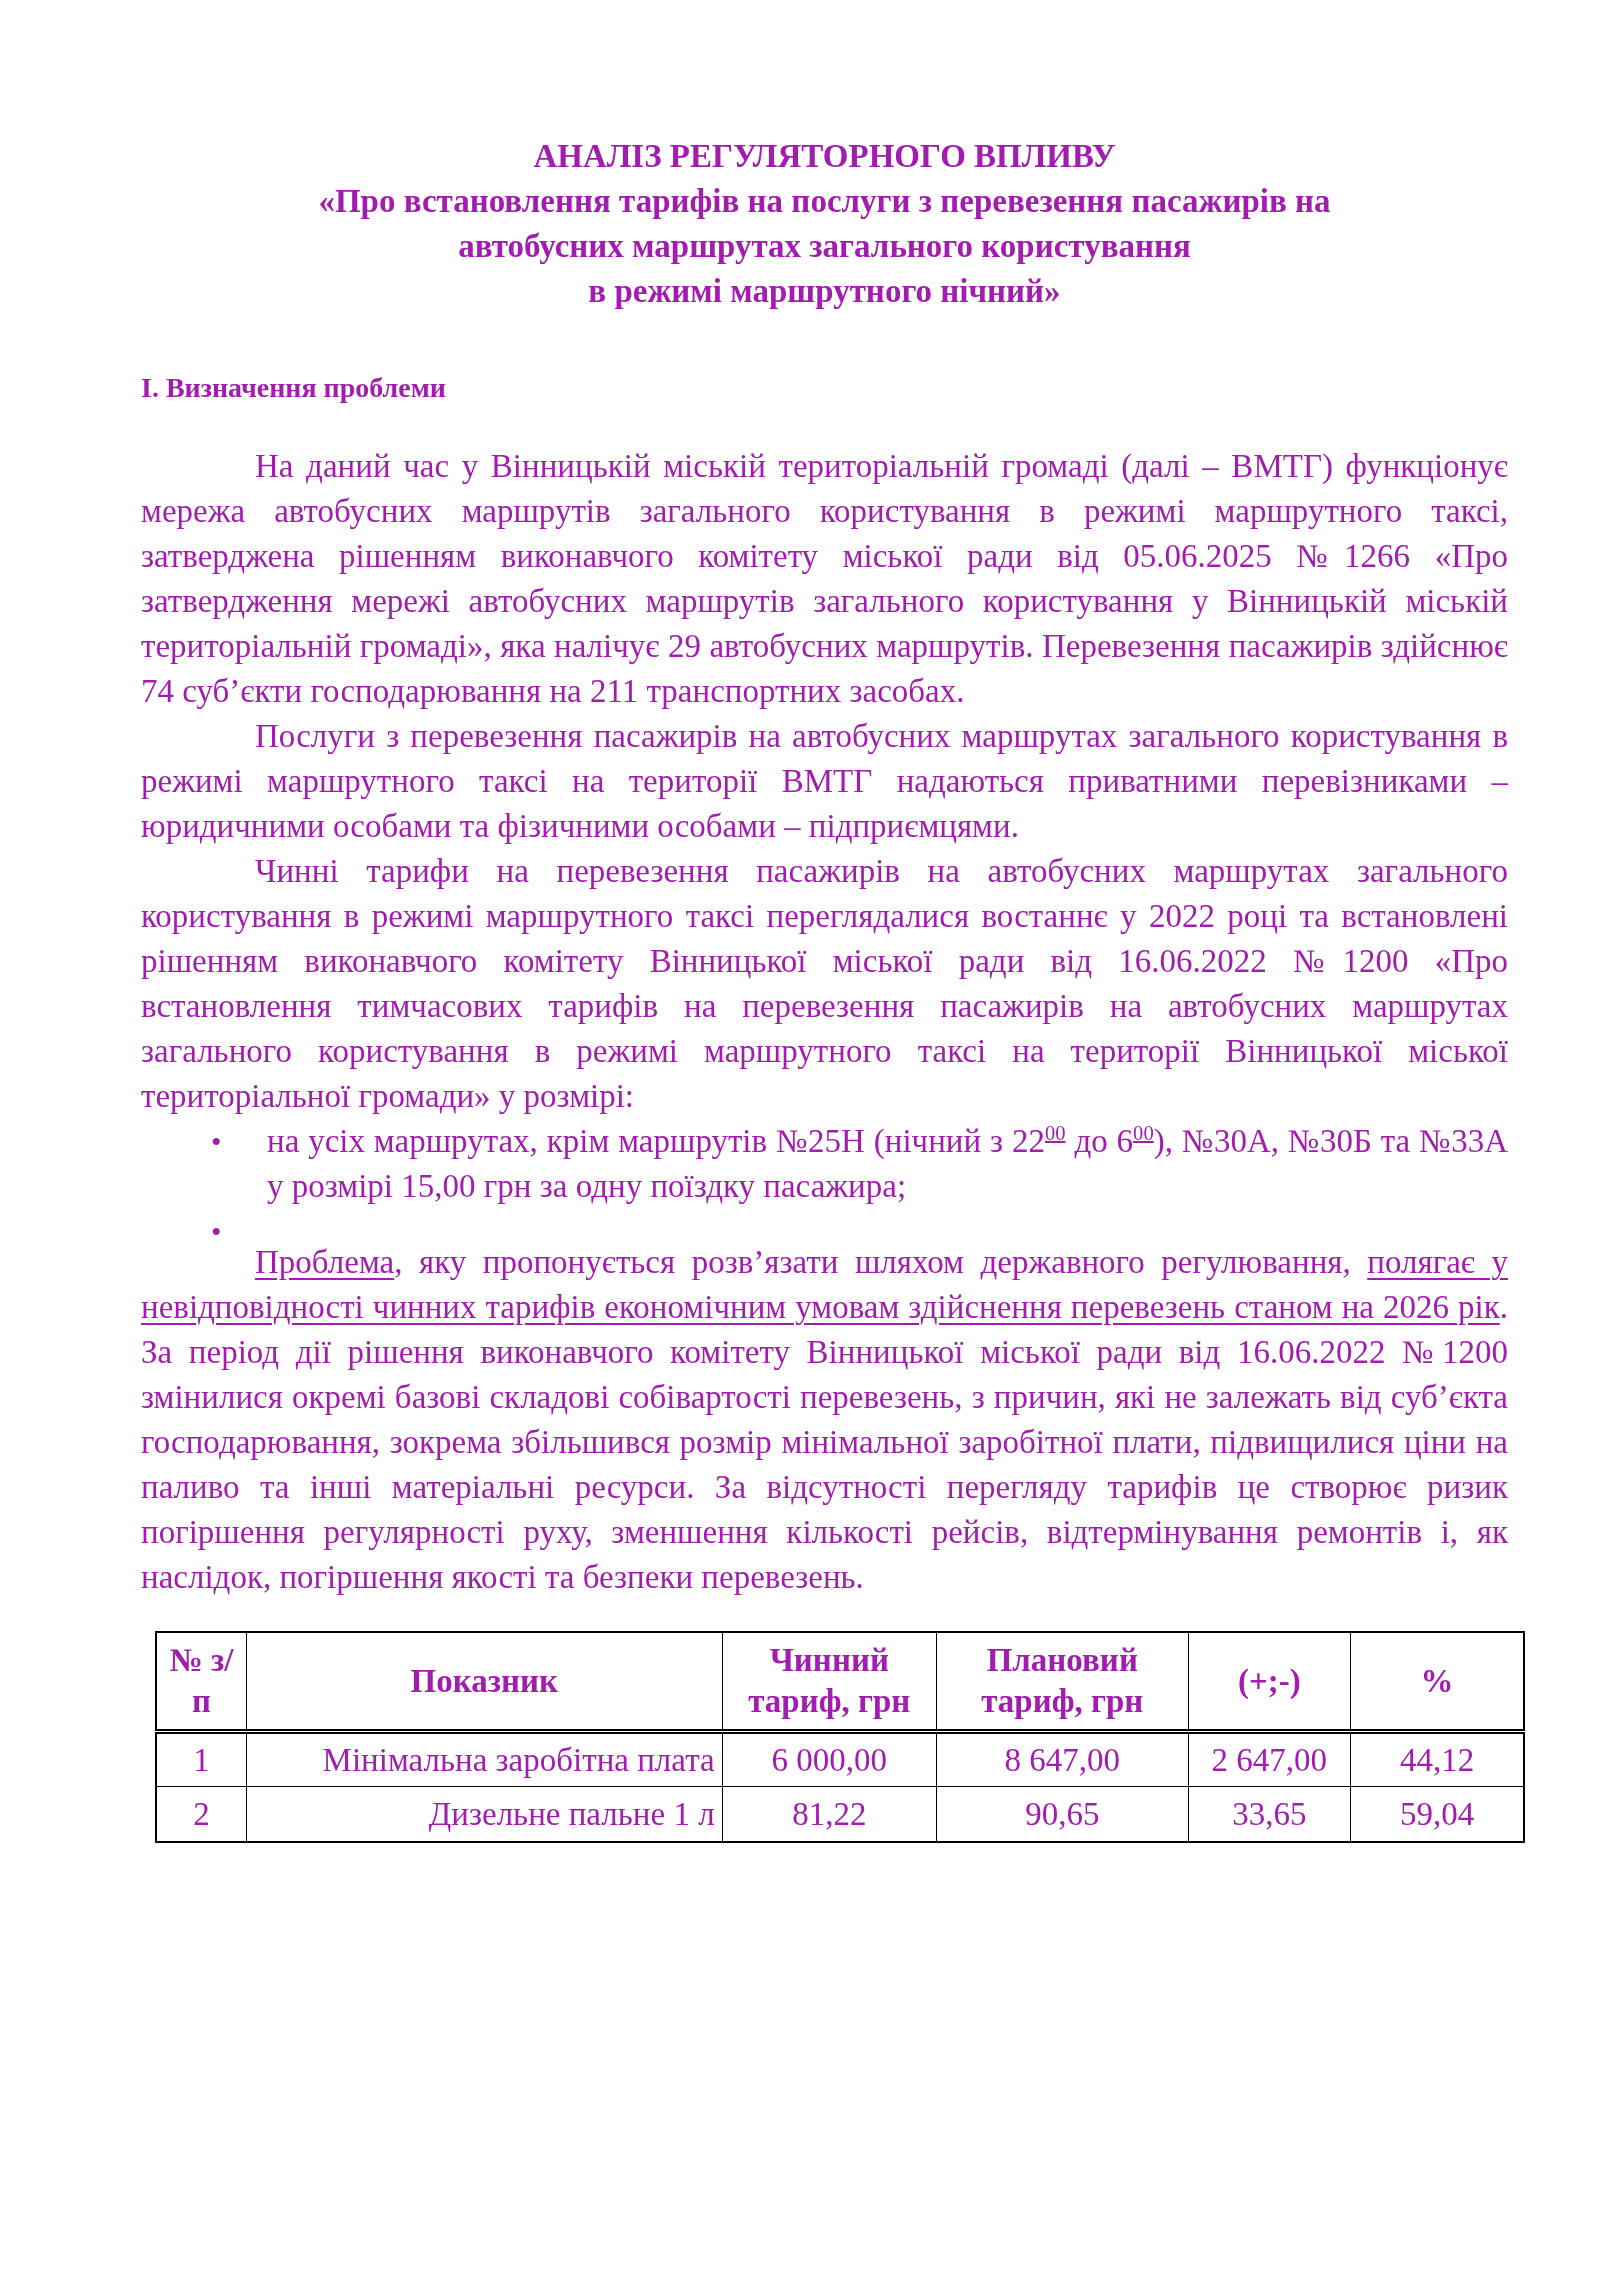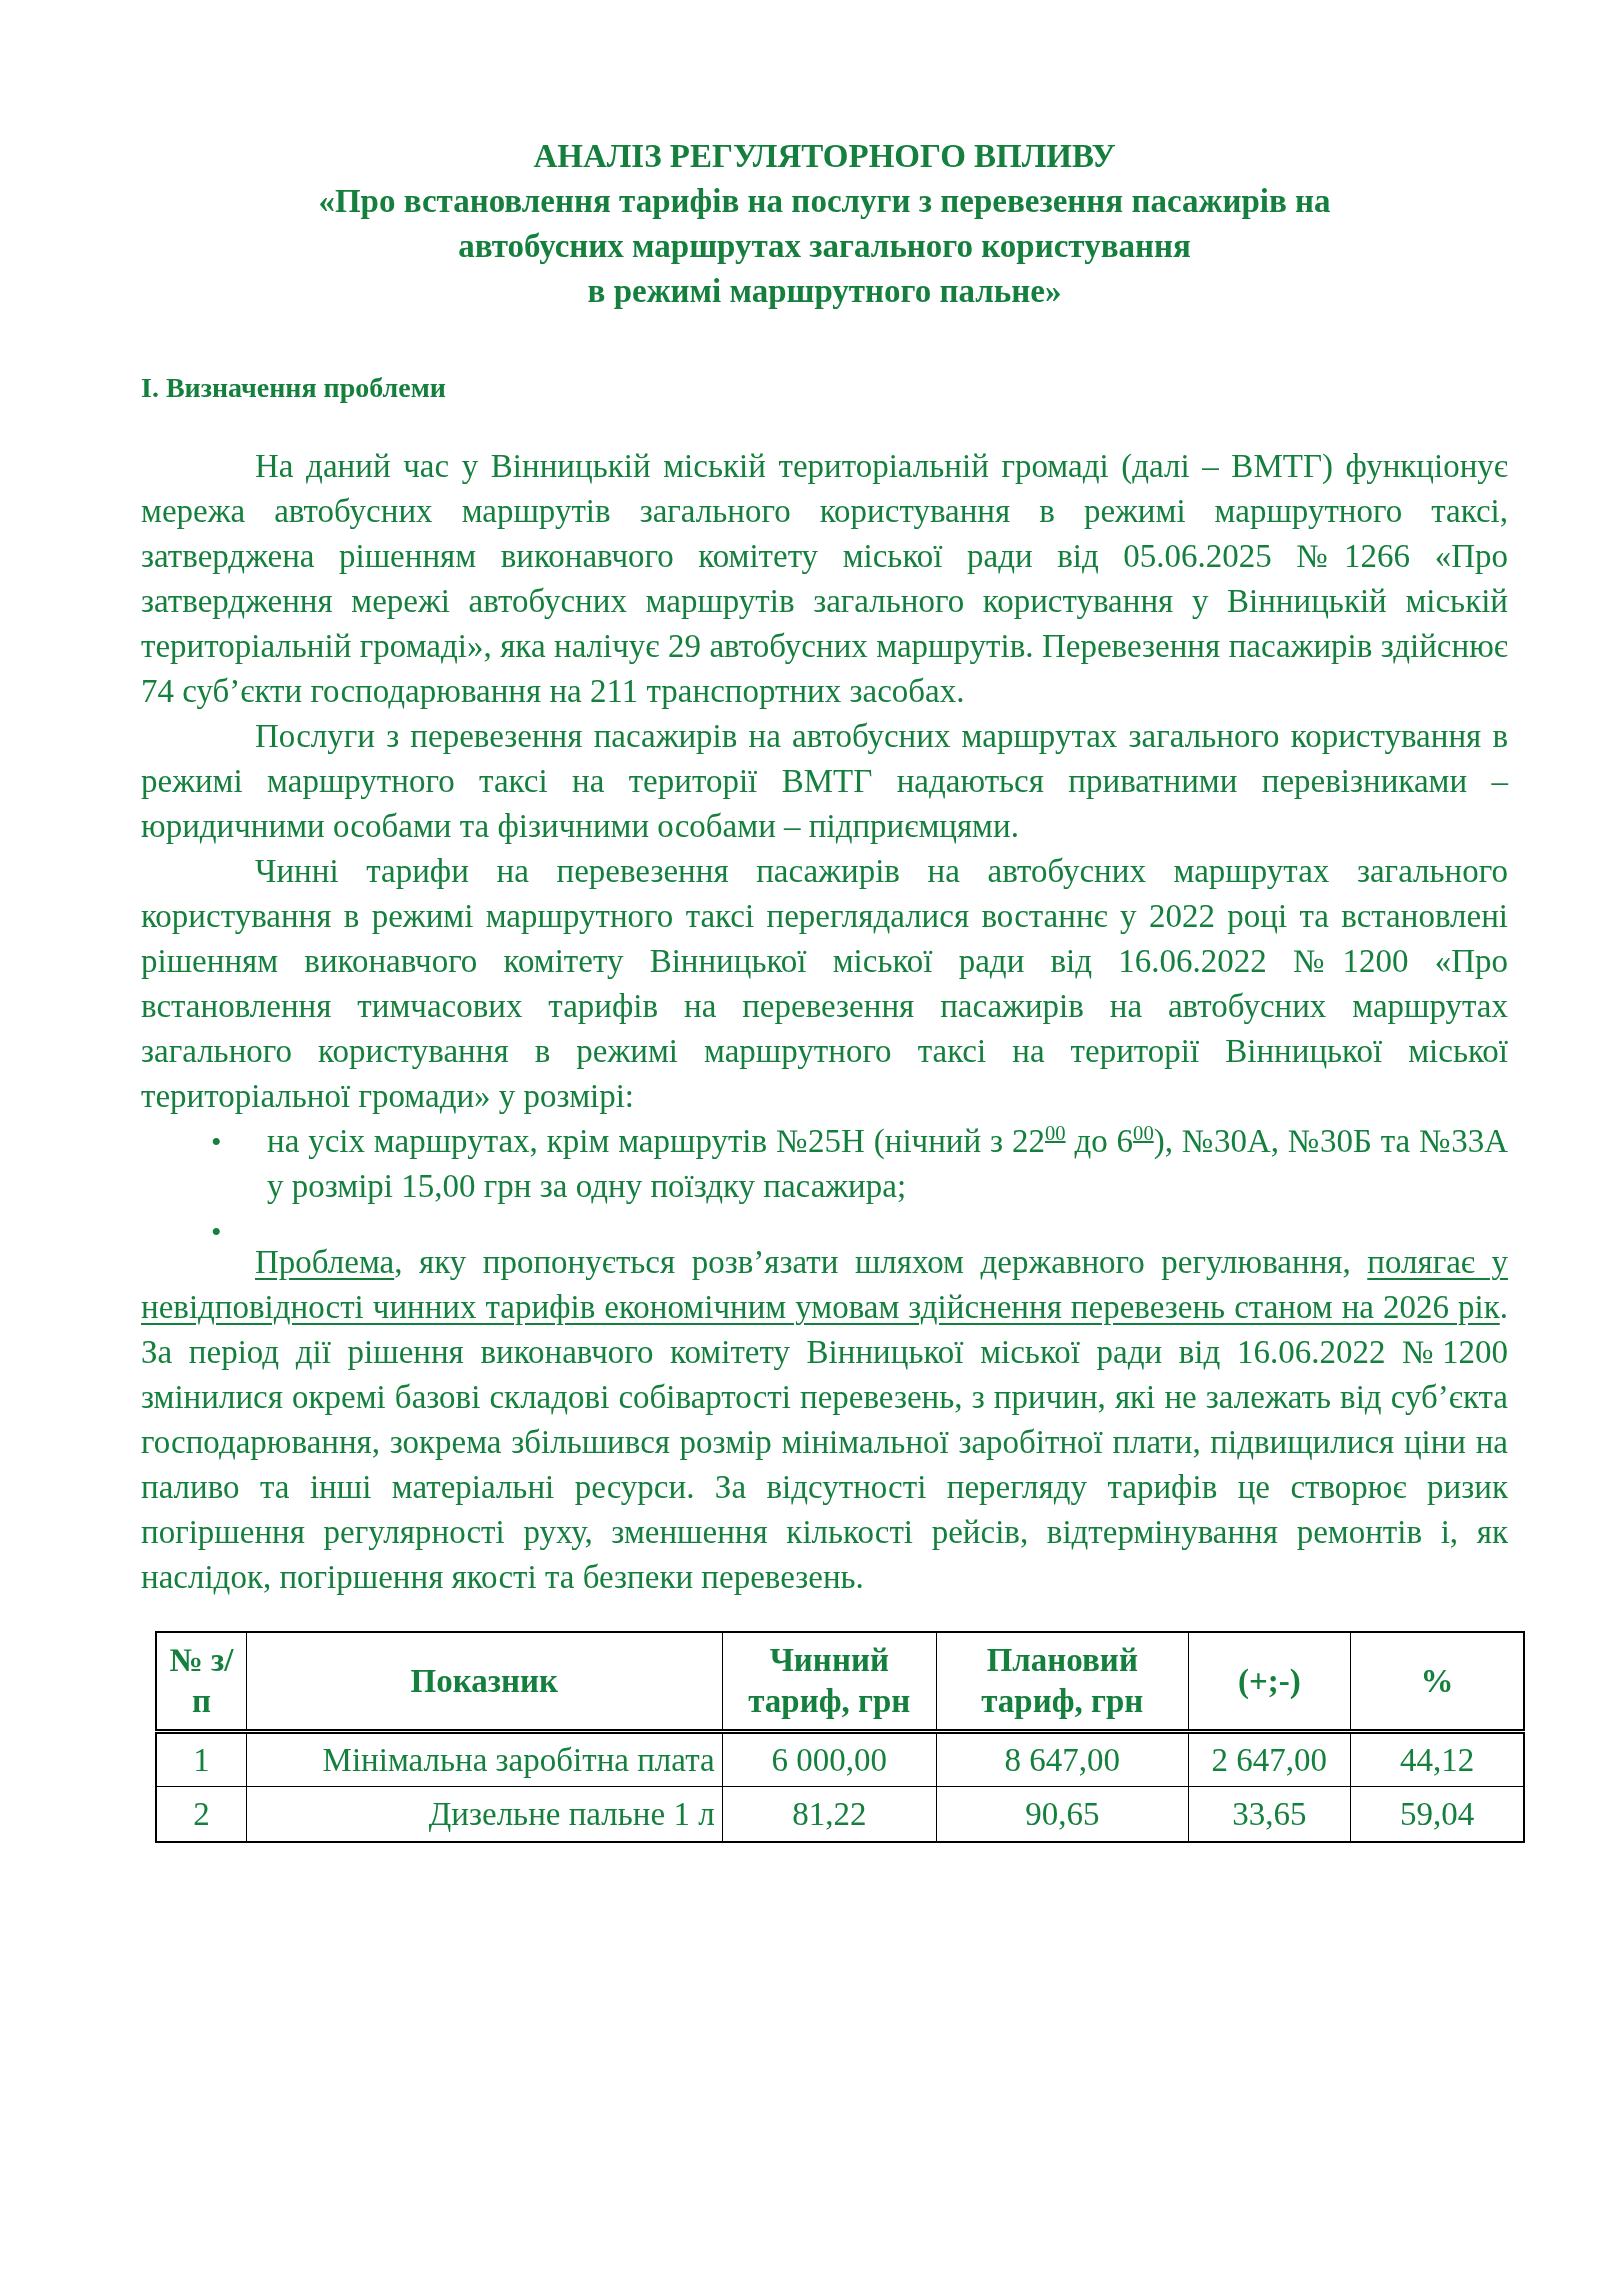--- a/index.html
+++ b/index.html
@@ -2,21 +2,21 @@
 <html style="font-size:14.3px"><head>
 <meta charset="utf-8">
 <style>
   * { margin: 0; padding: 0; box-sizing: border-box; }
   html, body { background: #ffffff; }
   .page {
     position: relative;
     width: 1621px;
     height: 2293px;
     background: #ffffff;
-    color: #15803d;
+    color: #a21caf;
     font-family: "Liberation Serif", "DejaVu Serif", serif;
     font-size: 33px;
     line-height: 45px;
     padding: 134px 113px 0 141px;
     overflow: hidden;
   }
   .title { text-align: center; font-weight: bold; }
   .title-line { white-space: nowrap; }
   .heading {
     margin-top: 51px;
@@ -89,21 +89,21 @@
 </style>
 </head>
 <body>
 
 <div class="page">
 
   <header class="title">
     <div class="title-line">АНАЛІЗ РЕГУЛЯТОРНОГО ВПЛИВУ</div>
     <div class="title-line">«Про встановлення тарифів на послуги з перевезення пасажирів на</div>
     <div class="title-line">автобусних маршрутах загального користування</div>
-    <div class="title-line">в режимі маршрутного пальне»</div>
+    <div class="title-line">в режимі маршрутного нічний»</div>
   </header>
 
   <h2 class="heading">І. Визначення проблеми</h2>
 
   <p class="para para-first">На даний час у Вінницькій міській територіальній громаді (далі – ВМТГ) функціонує мережа автобусних маршрутів загального користування в режимі маршрутного таксі, затверджена рішенням виконавчого комітету міської ради від 05.06.2025 №1266 «Про затвердження мережі автобусних маршрутів загального користування у Вінницькій міській територіальній громаді», яка налічує 29 автобусних маршрутів. Перевезення пасажирів здійснює 74 суб’єкти господарювання на 211 транспортних засобах.</p>
 
   <p class="para">Послуги з перевезення пасажирів на автобусних маршрутах загального користування в режимі маршрутного таксі на території ВМТГ надаються приватними перевізниками – юридичними особами та фізичними особами – підприємцями.</p>
 
   <p class="para">Чинні тарифи на перевезення пасажирів на автобусних маршрутах загального користування в режимі маршрутного таксі переглядалися востаннє у 2022 році та встановлені рішенням виконавчого комітету Вінницької міської ради від 16.06.2022 №1200 «Про встановлення тимчасових тарифів на перевезення пасажирів на автобусних маршрутах загального користування в режимі маршрутного таксі на території Вінницької міської територіальної громади»  у розмірі:</p>
 

